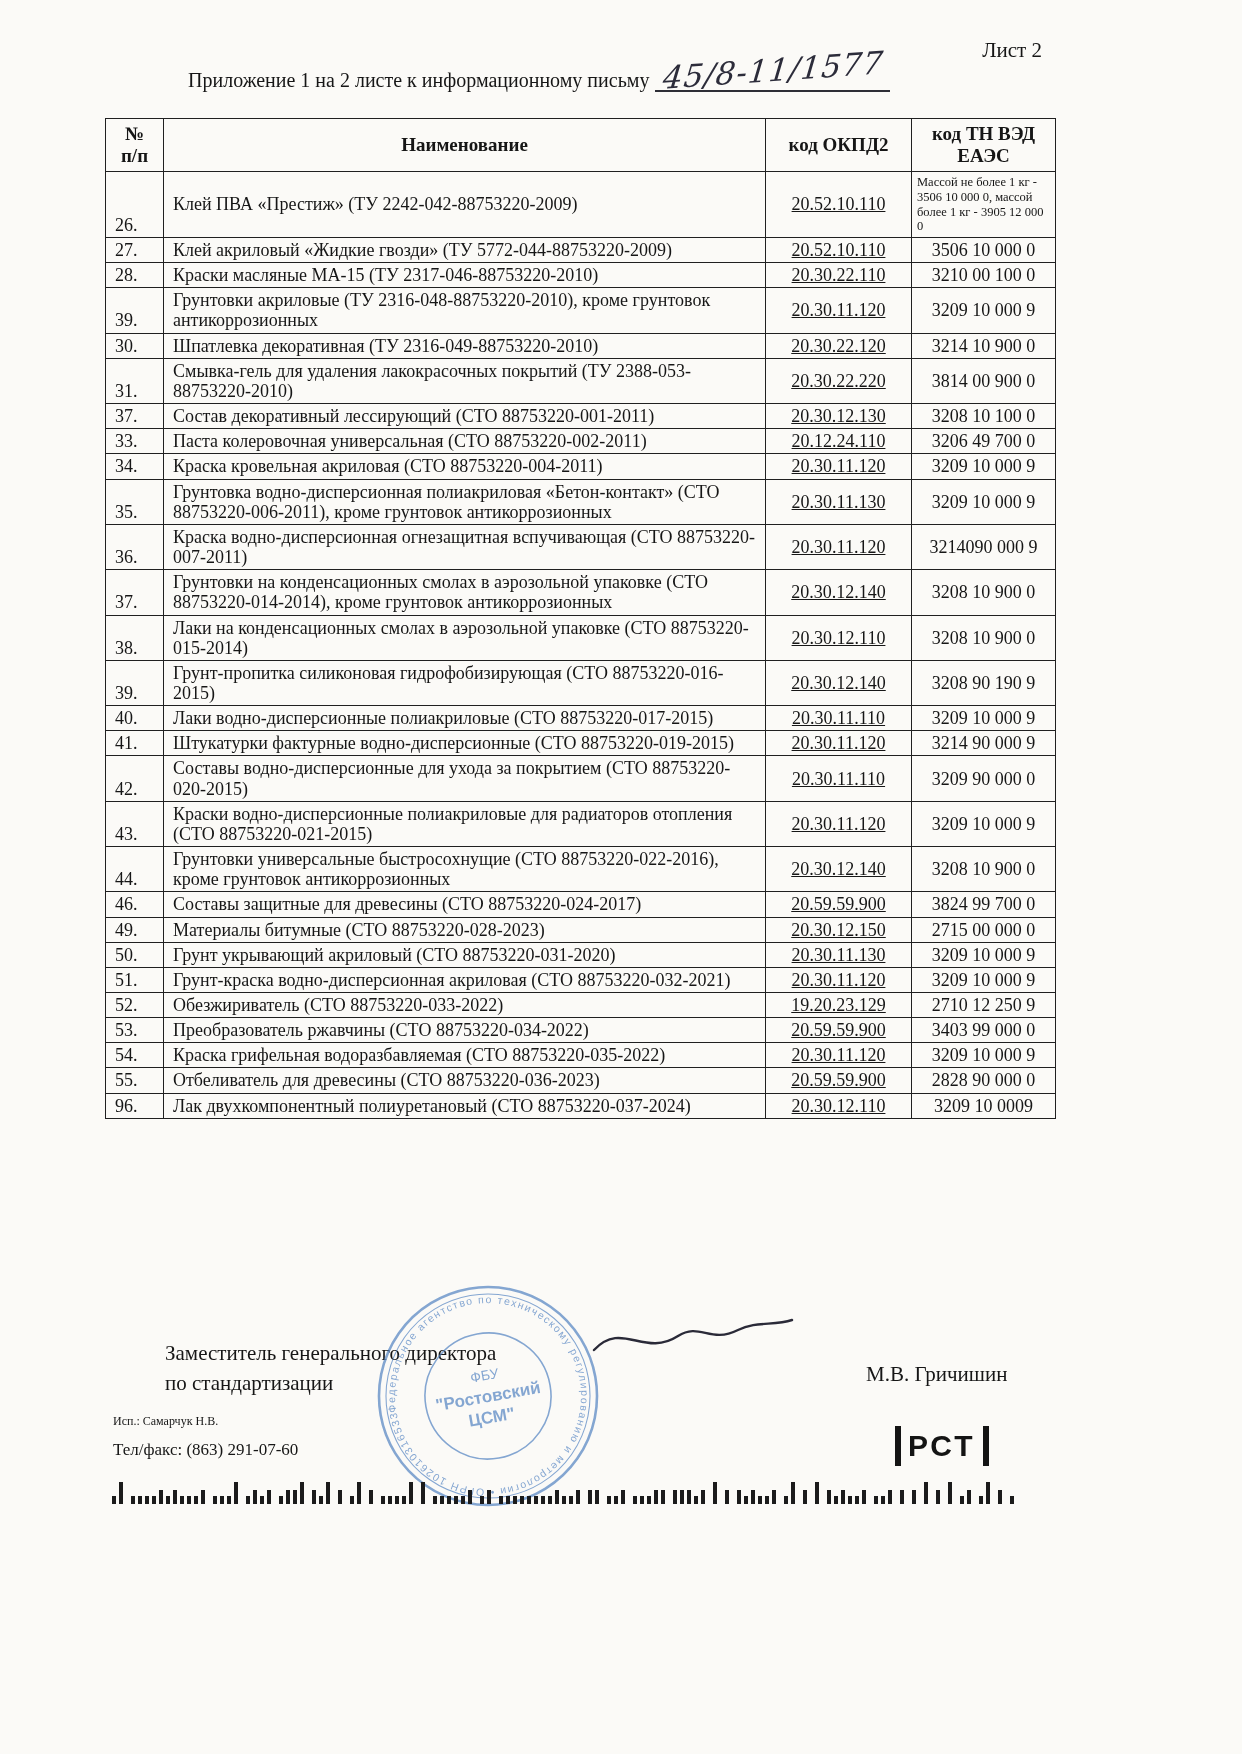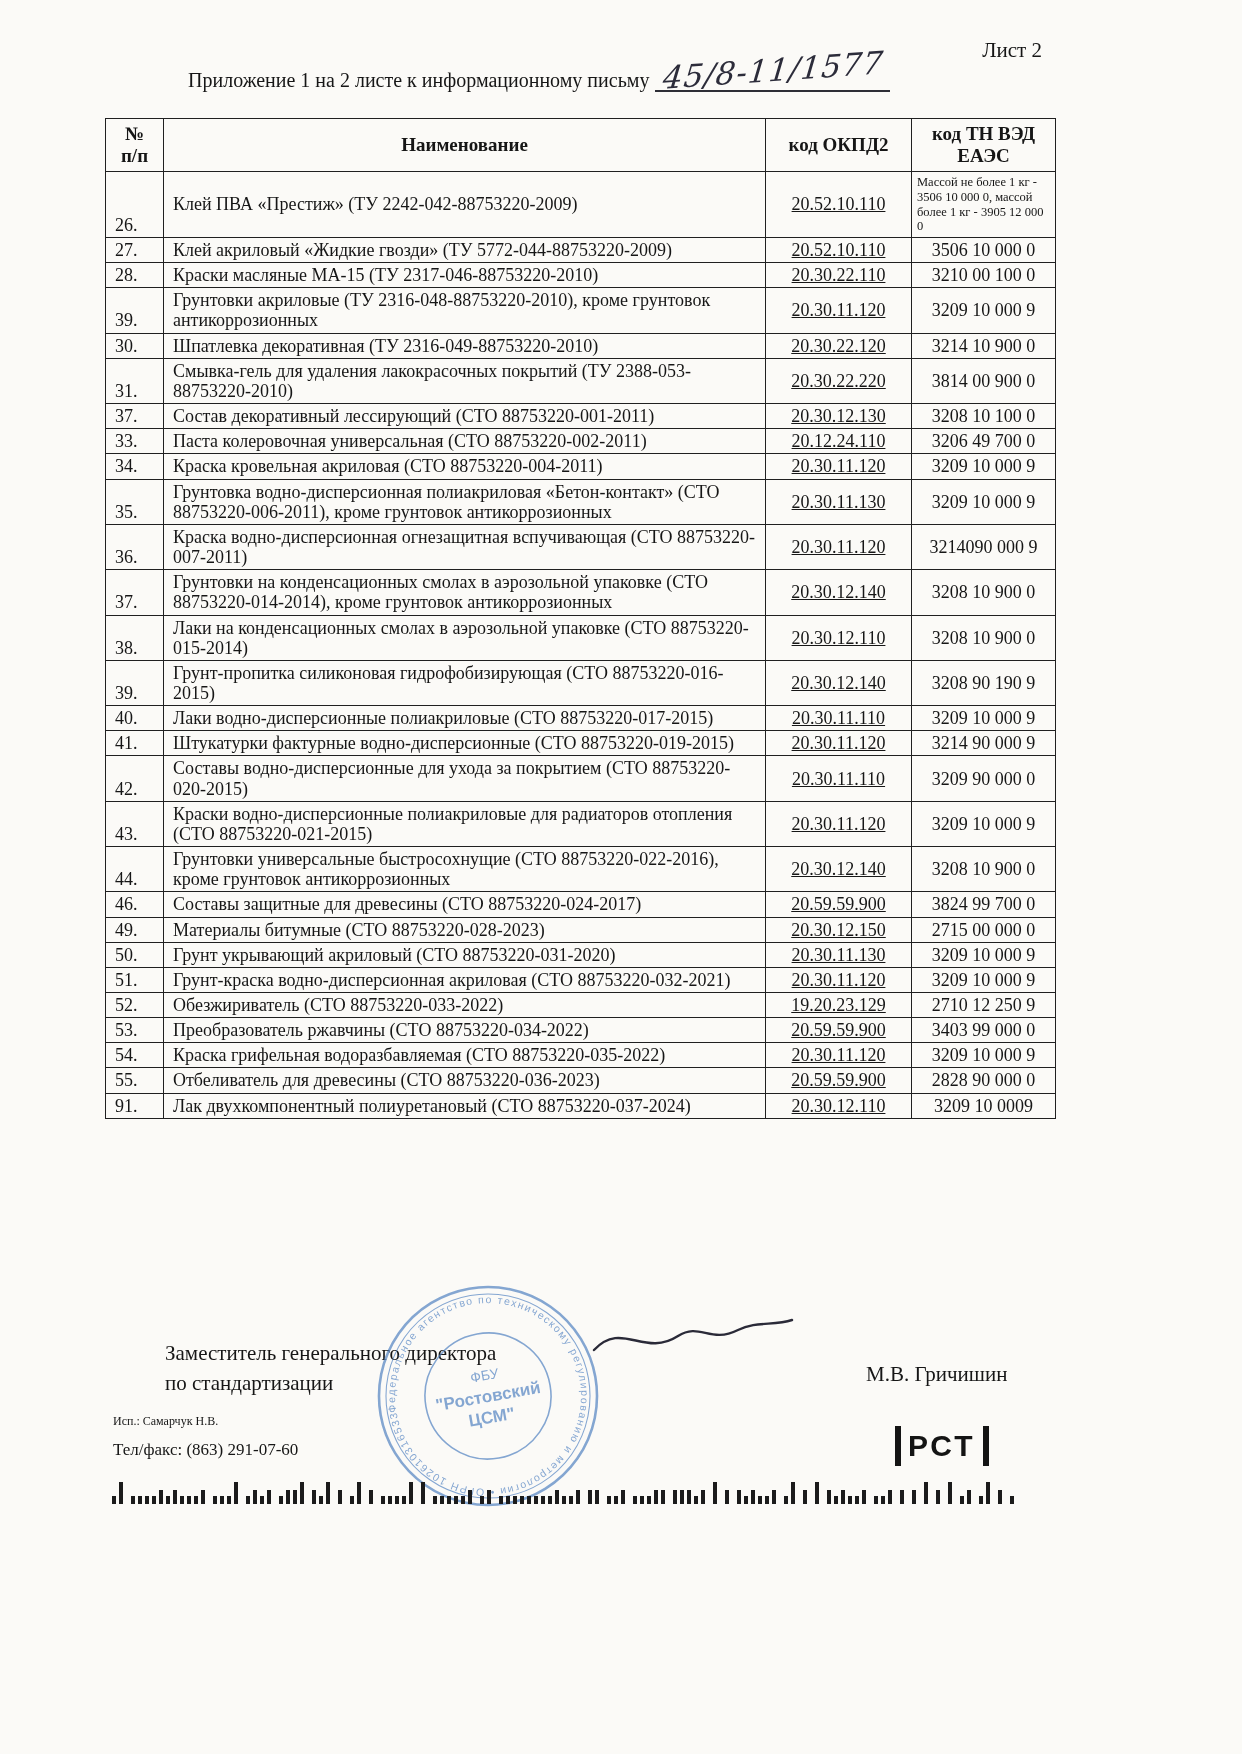--- a/index.html
+++ b/index.html
@@ -240,21 +240,21 @@
       <td class="cell-okpd">20.30.11.120</td>
       <td class="cell-tnved">3209 10 000 9</td>
     </tr>
         <tr>
       <td class="cell-num">55.</td>
       <td class="cell-name">Отбеливатель для древесины (СТО 88753220-036-2023)</td>
       <td class="cell-okpd">20.59.59.900</td>
       <td class="cell-tnved">2828 90 000 0</td>
     </tr>
         <tr>
-      <td class="cell-num">91.</td>
+      <td class="cell-num">96.</td>
       <td class="cell-name">Лак двухкомпонентный полиуретановый (СТО 88753220-037-2024)</td>
       <td class="cell-okpd">20.30.12.110</td>
       <td class="cell-tnved">3209 10 0009</td>
     </tr>
       </tbody>
   </table>
 
   <div class="sign-block-left">
     <div>Заместитель генерального директора</div>
     <div>по стандартизации</div>

